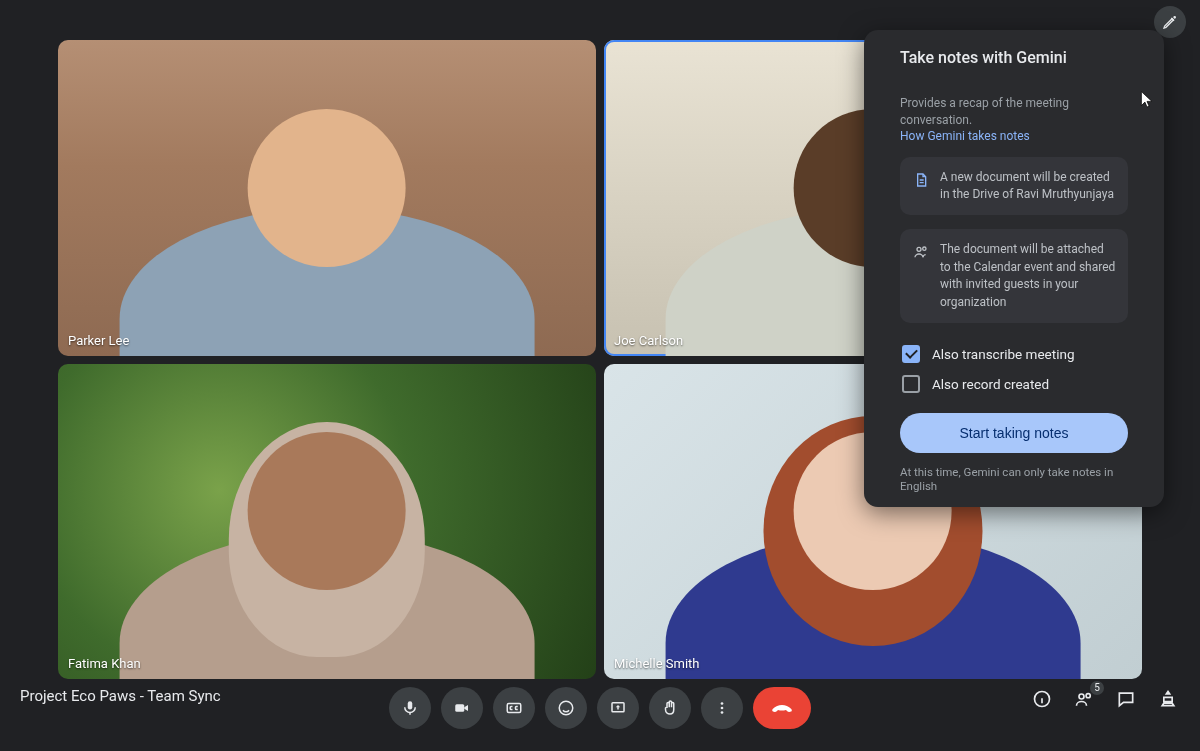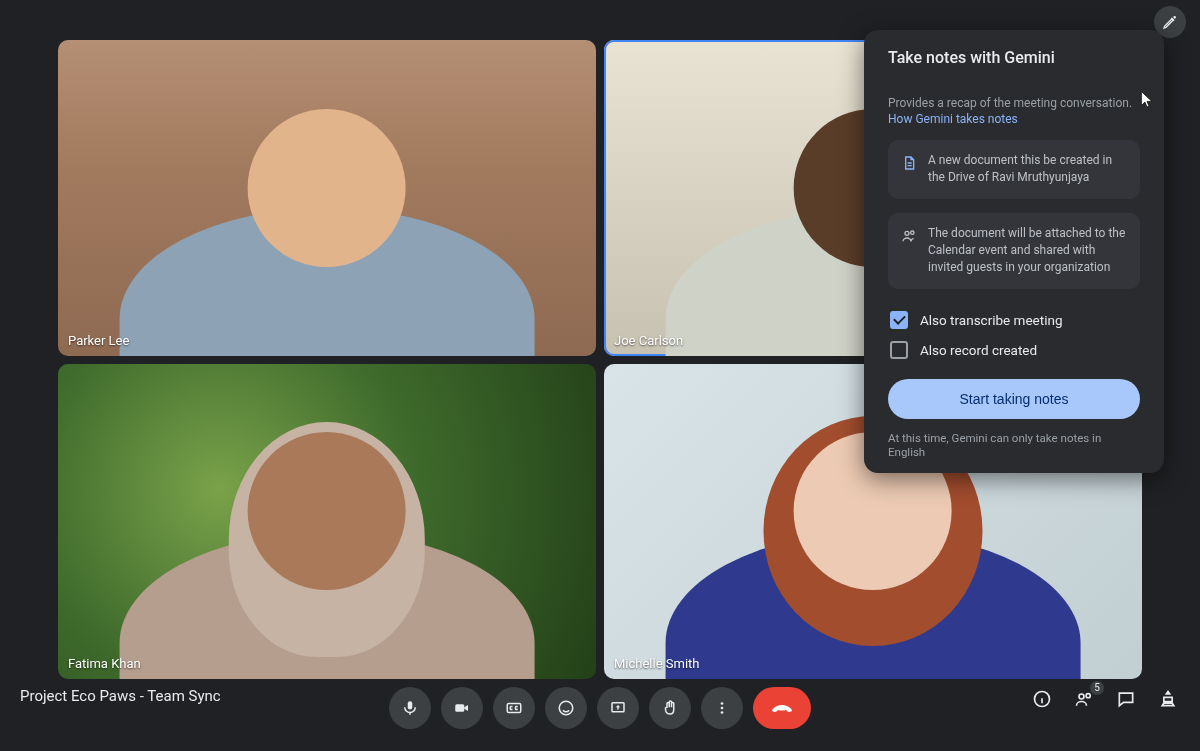--- a/index.html
+++ b/index.html
@@ -73,21 +73,21 @@
   }
   .right-controls .ricon { position:relative; cursor:pointer; width:24px; height:24px; display:flex; align-items:center; justify-content:center; }
   .badge {
     position:absolute; top:-6px; right:-8px; background:#3c4043; color:#e8eaed;
     font-size:10px; border-radius:8px; padding:0 4px; line-height:14px; min-width:14px; text-align:center;
   }
 
   
   .panel {
     position:absolute; top:30px; right:36px; width:300px;
-    background:#2a2b2e; border-radius:14px; padding:18px 24px 14px;
+    background:#2a2b2e; border-radius:14px; padding:18px 36px 14px;
     box-shadow:0 6px 24px rgba(0,0,0,.5);
     font-size:13px;
   }
   .panel h3 { font-size:16px; font-weight:500; color:#e8eaed; margin-bottom:6px; }
   .panel .sub { color:#9aa0a6; font-size:12px; line-height:1.4;margin-top:28px; }
   .panel .link { color:#8ab4f8; font-size:12px; cursor:pointer; }
   .info-card {
     margin-top:14px; background:#34353a; border-radius:10px; padding:12px 12px 12px 40px;
     position:relative; color:#bdc1c6; font-size:12px; line-height:1.45;
   }
@@ -164,21 +164,21 @@
     <div class="link">How Gemini takes notes</div>
 
     <div class="info-card">
       <span class="ic">
         <svg width="16" height="18" viewBox="0 0 24 24" fill="none" stroke="#8ab4f8" stroke-width="2">
             <path d="M7 3h8l4 4v14H7z"></path>
             <path d="M15 3v4h4"></path>
             <path d="M10 12h6M10 16h6"></path>
           </svg>
       </span>
-      <span>A new document this be created in the Drive of Ravi Mruthyunjaya</span>
+      <span>A new document will be created in the Drive of Ravi Mruthyunjaya</span>
     </div>
 
     <div class="info-card">
       <span class="ic">
         <svg width="18" height="16" viewBox="0 0 24 24" fill="none" stroke="#bdc1c6" stroke-width="2">
             <circle cx="9" cy="8" r="3"></circle>
             <path d="M3 20c0-3 3-5 6-5s6 2 6 5"></path>
             <circle cx="17" cy="7" r="2.5"></circle>
             <path d="M15 20c0-2 2-4 4-4"></path>
           </svg>

